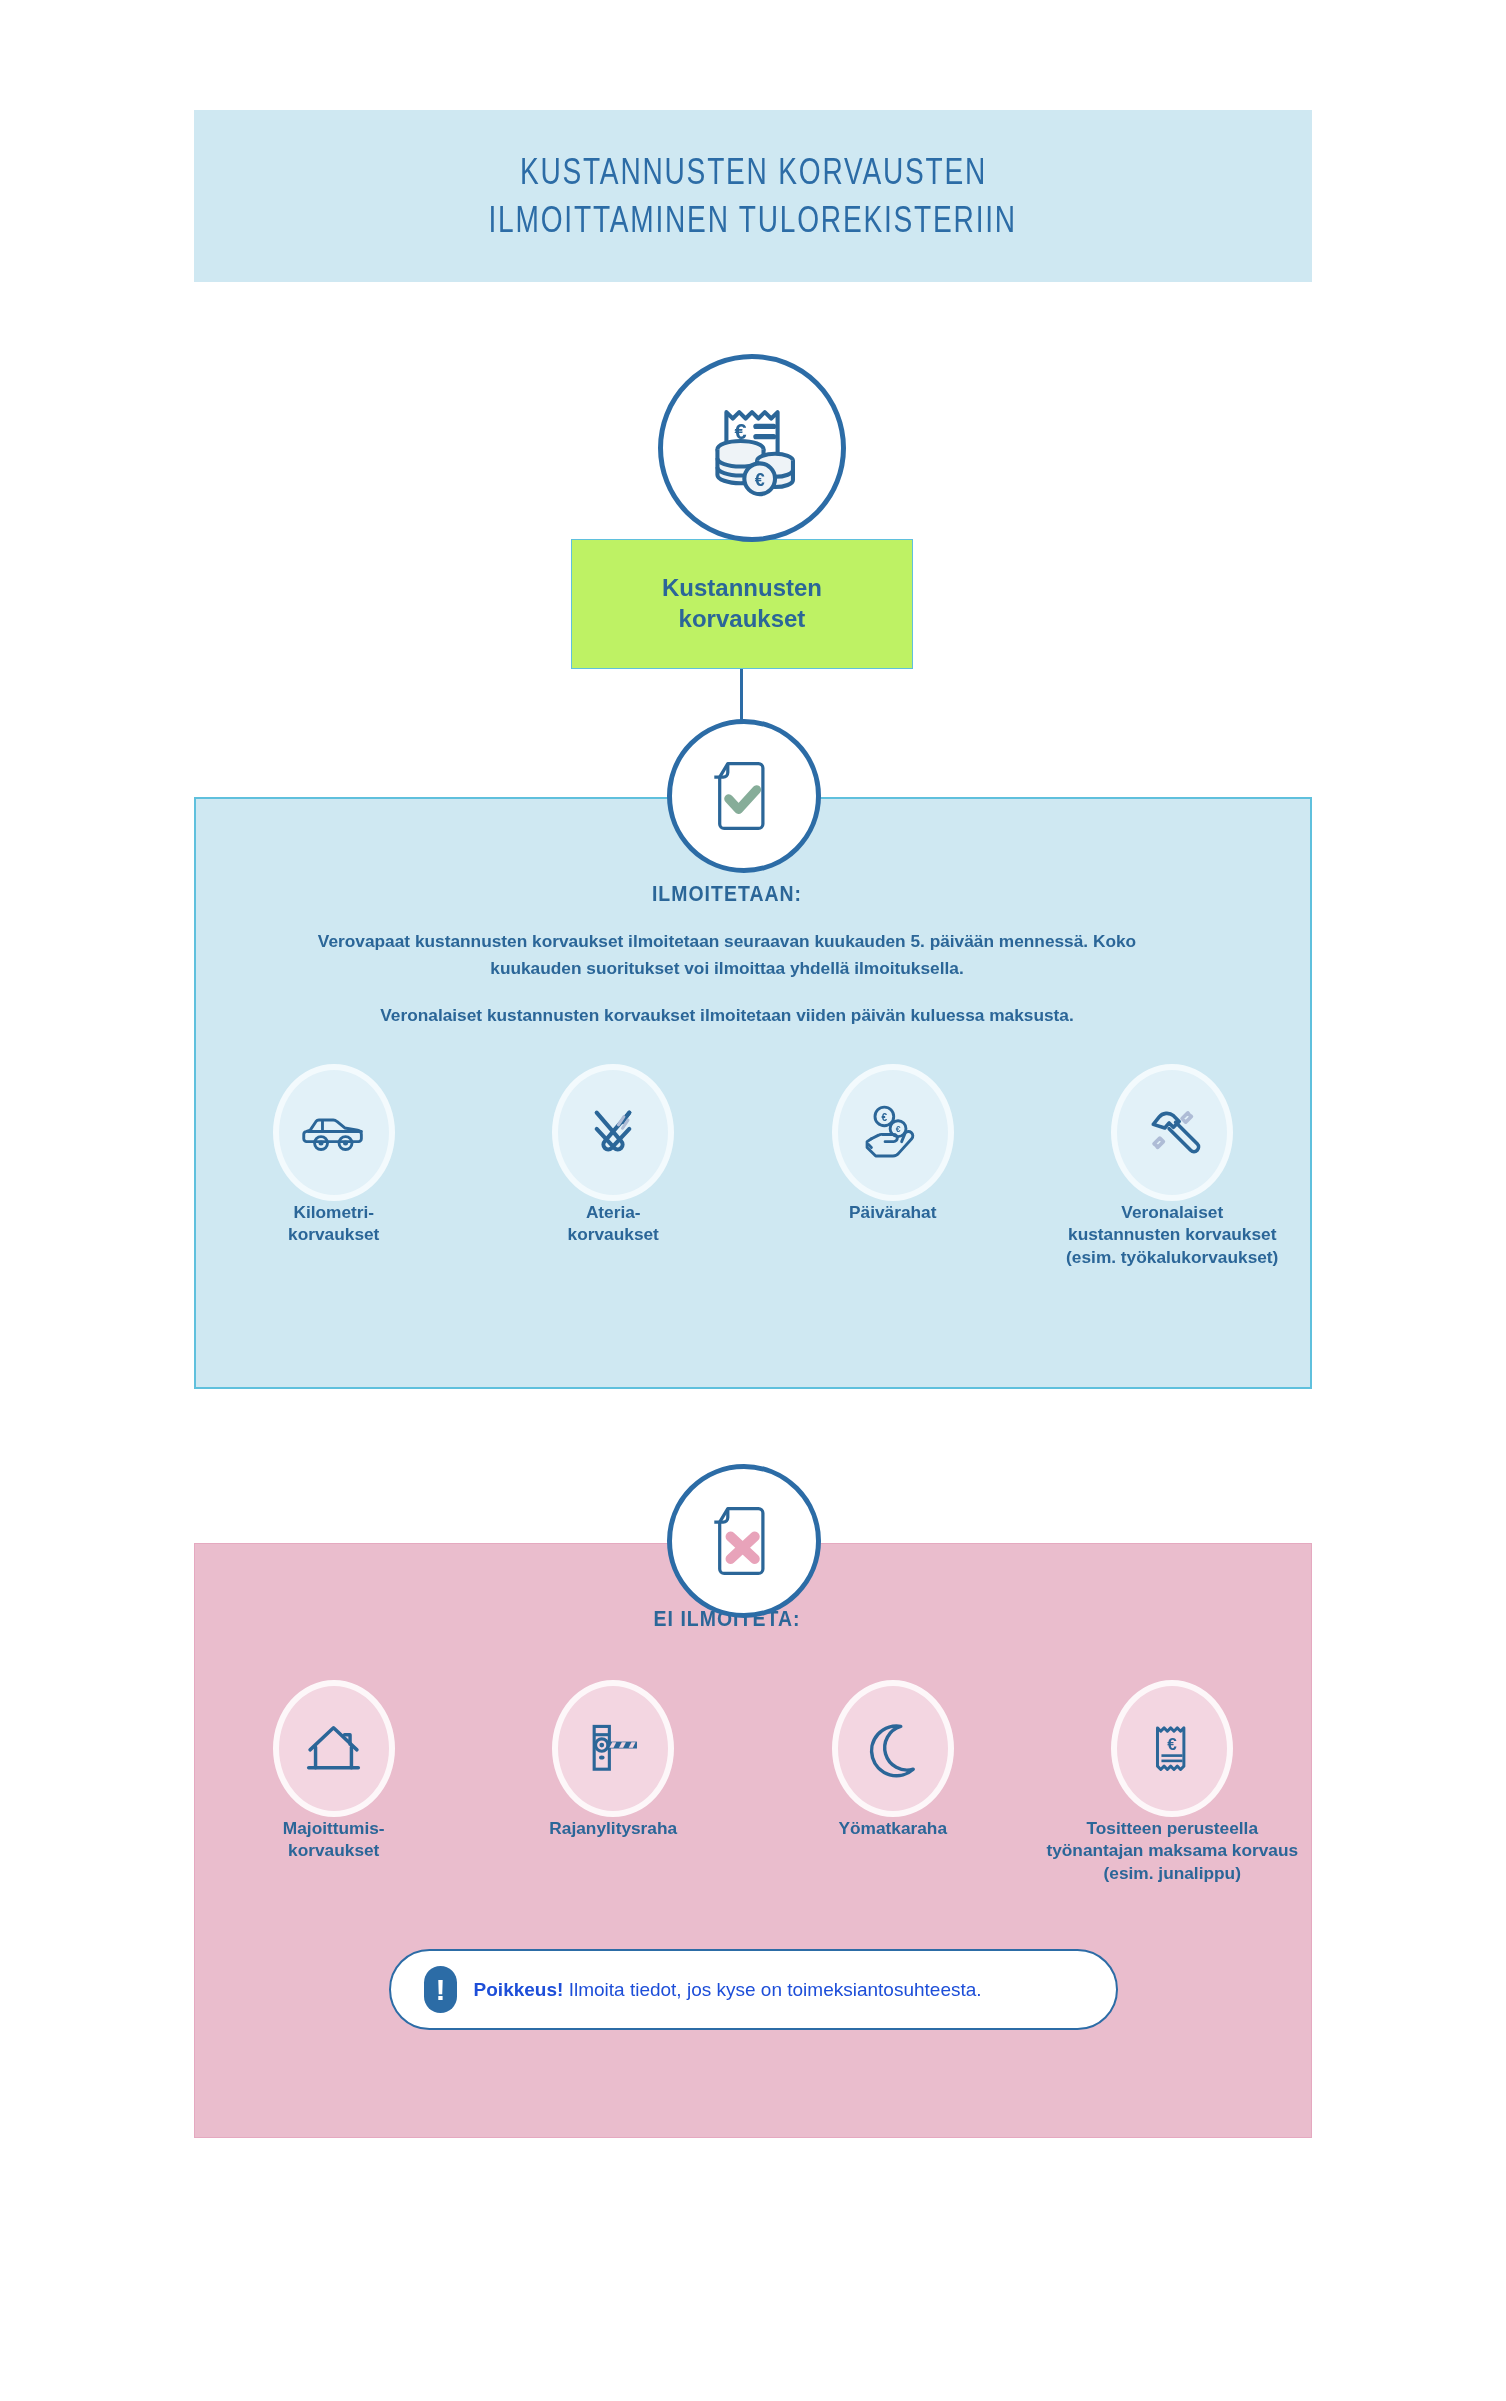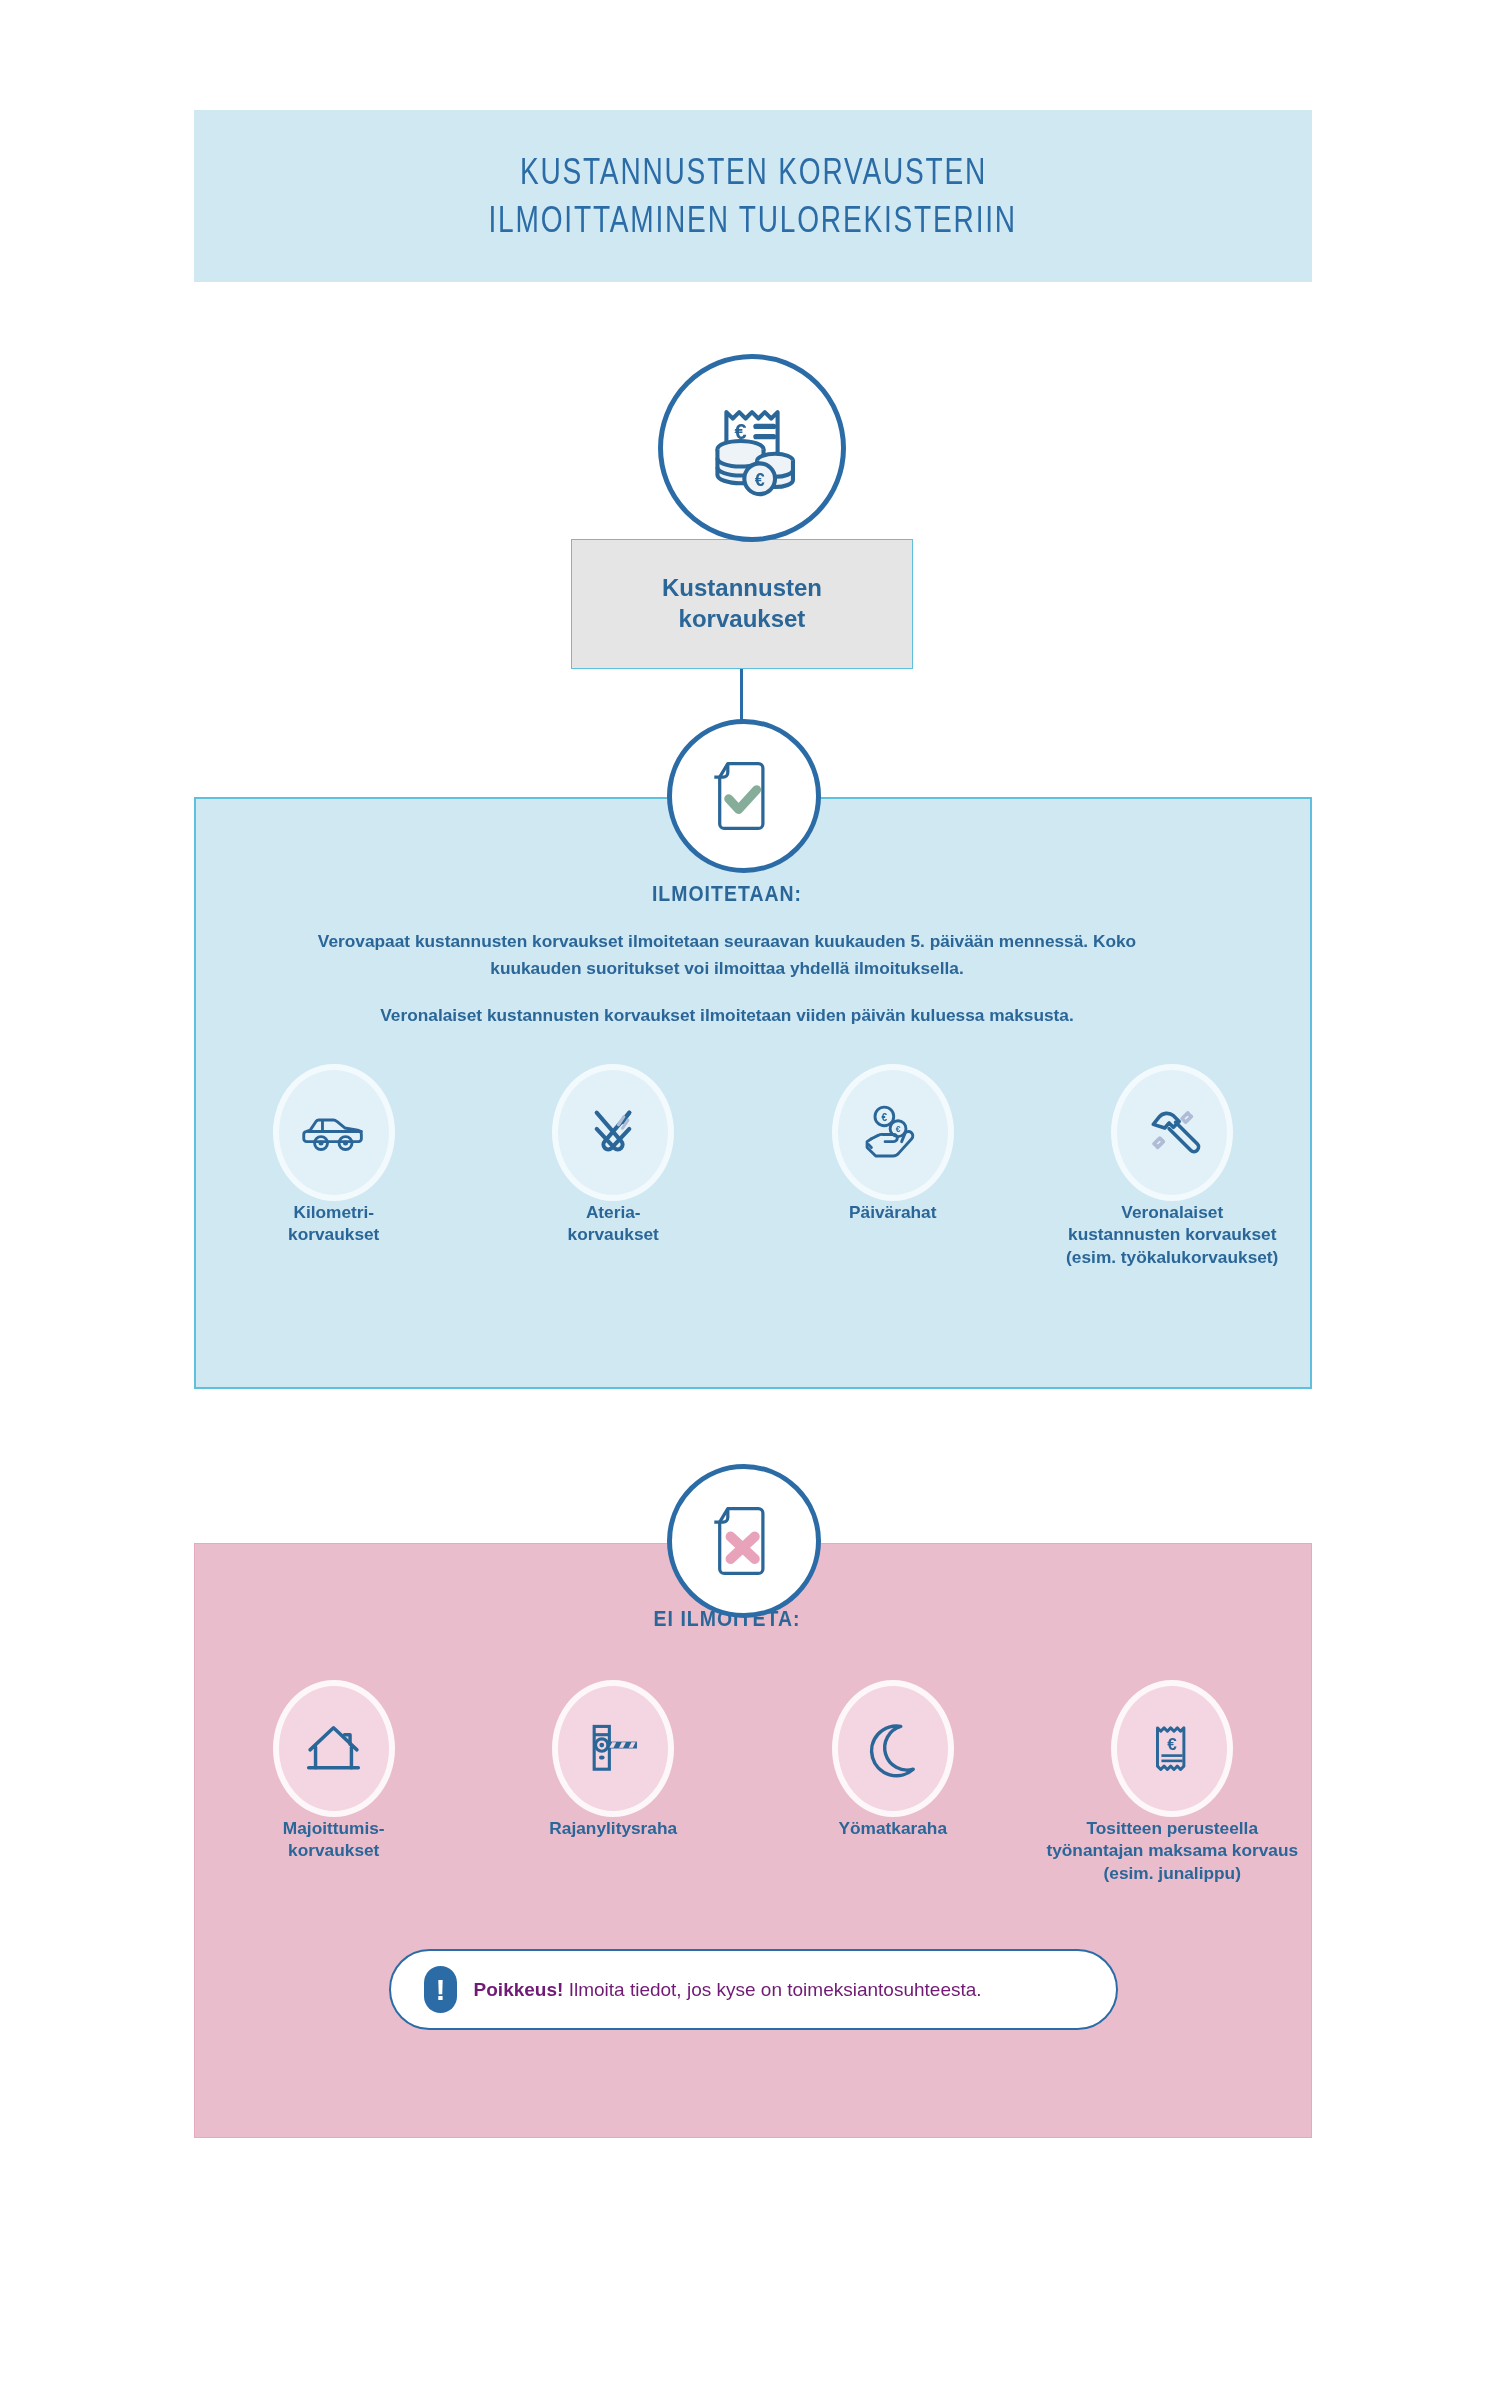--- a/index.html
+++ b/index.html
@@ -63,21 +63,21 @@
     z-index: 6;
   }
 
   
   .label-box {
     position: absolute;
     left: 571px;
     top: 539px;
     width: 342px;
     height: 130px;
-    background: #e5e5e5;
+    background: #bef264;
     border: 1.5px solid #5fc0dd;
     display: flex;
     align-items: center;
     justify-content: center;
     z-index: 2;
   }
   .label-box-text {
     color: #2b6698;
     font-size: 24px;
     font-weight: bold;
@@ -189,21 +189,21 @@
     color: #ffffff;
     display: flex;
     align-items: center;
     justify-content: center;
     font-size: 30px;
     font-weight: bold;
     line-height: 1;
     flex: none;
   }
   .note-text {
-    color: #701a75;
+    color: #1d4ed8;
     font-size: 19px;
   }
   .note-text b { font-weight: 800; }
 
   
   .footer {
     position: absolute;
     left: 0;
     top: 2184px;
     width: 100%;

